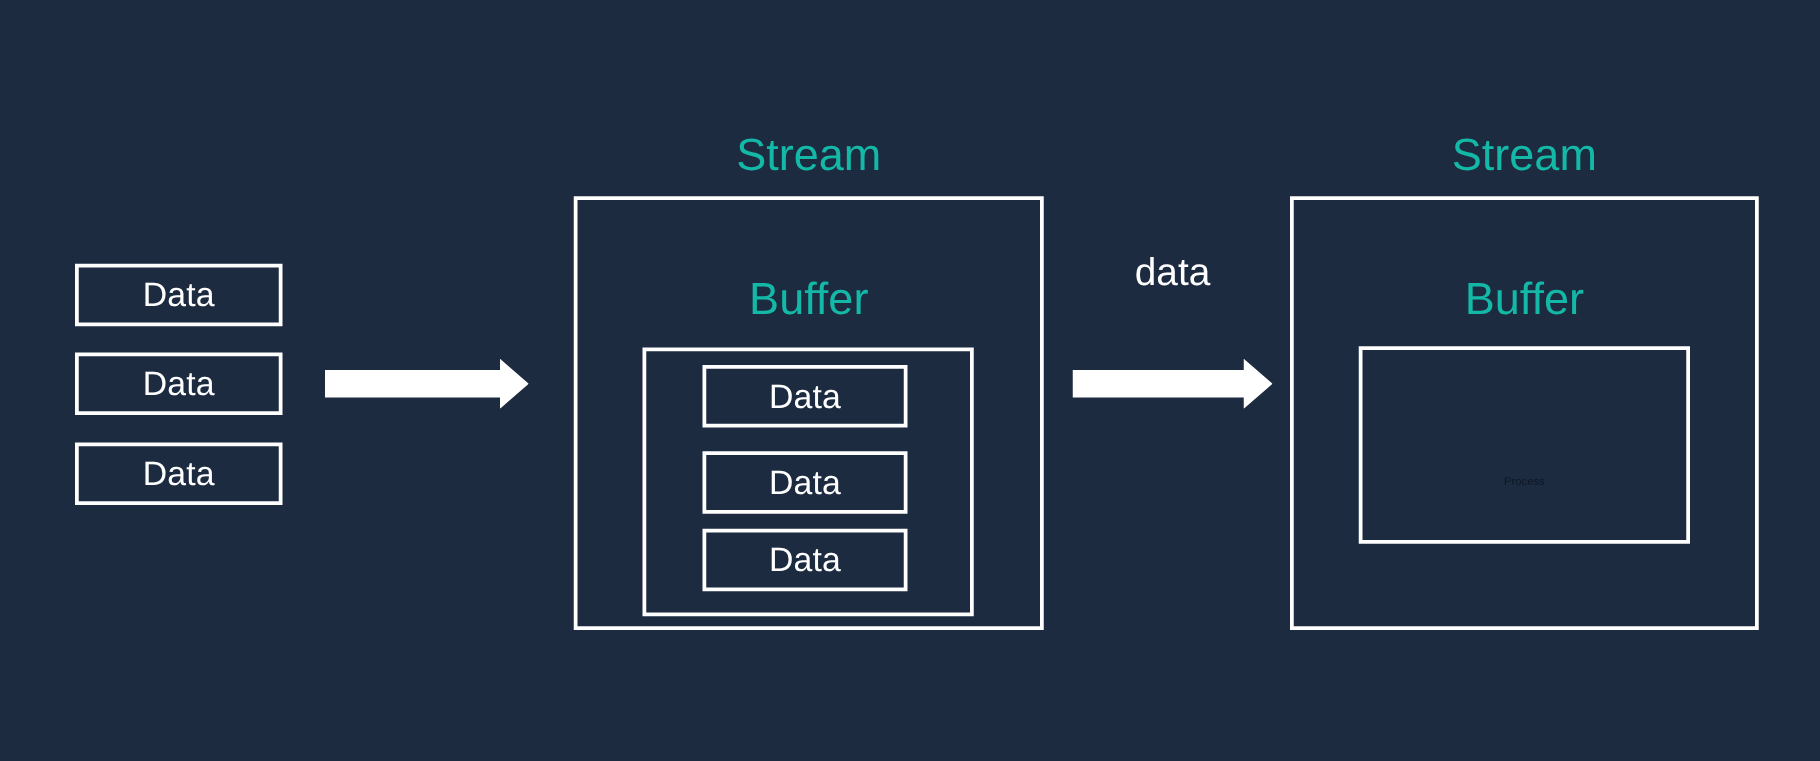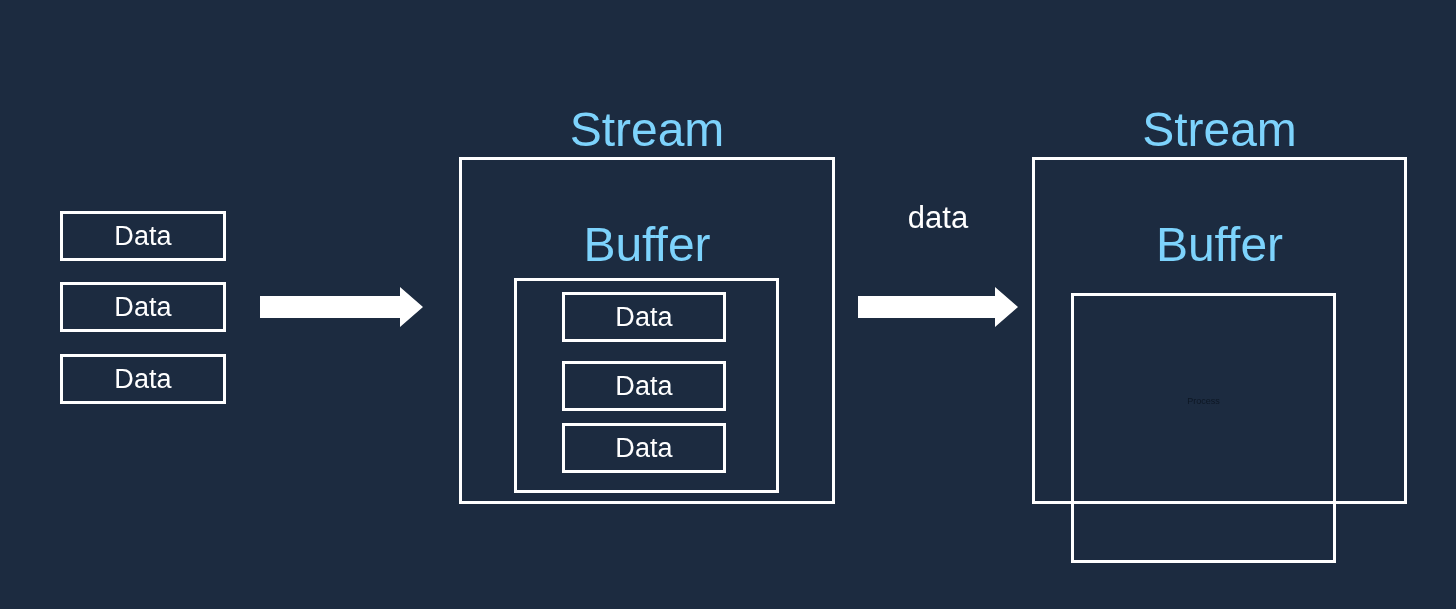--- a/index.html
+++ b/index.html
@@ -44,22 +44,22 @@
   .data-box .data-label {
     color: #ffffff;
     font-size: 27px;
     line-height: 1;
     letter-spacing: 0.1px;
     white-space: nowrap;
   }
 
   
   .heading {
-    color: #7dd3fc;
-    font-size: 48px;
+    color: #14b8a6;
+    font-size: 36px;
     line-height: 1;
     text-align: center;
     white-space: nowrap;
   }
 
   
   .arrow-label {
     color: #ffffff;
     font-size: 31px;
     line-height: 1.45;
@@ -136,18 +136,18 @@
       <path d="M0,9 L137,9 L137,0 L160,20 L137,40 L137,31 L0,31 Z" fill="#ffffff"></path>
     </svg>
   </div>
 
   <div class="abs heading" style="left:1032px; top:106px; width:375px;">Stream</div>
 
   <div class="abs stream-box" style="left:1032px; top:157px; width:375px; height:347px;">
 
     <div class="abs heading" style="left:0; top:61px; width:369px;">Buffer</div>
 
-    <div class="abs inner-frame" style="left:36px; top:117px; width:265px; height:270px;margin-top:16px;">
+    <div class="abs inner-frame" style="left:52px; top:117px; width:265px; height:158px;">
       <div class="abs process-caption" style="left:0; top:101px; width:259px;">Process</div>
     </div>
   </div>
 
 </div>
 
 </body></html>

